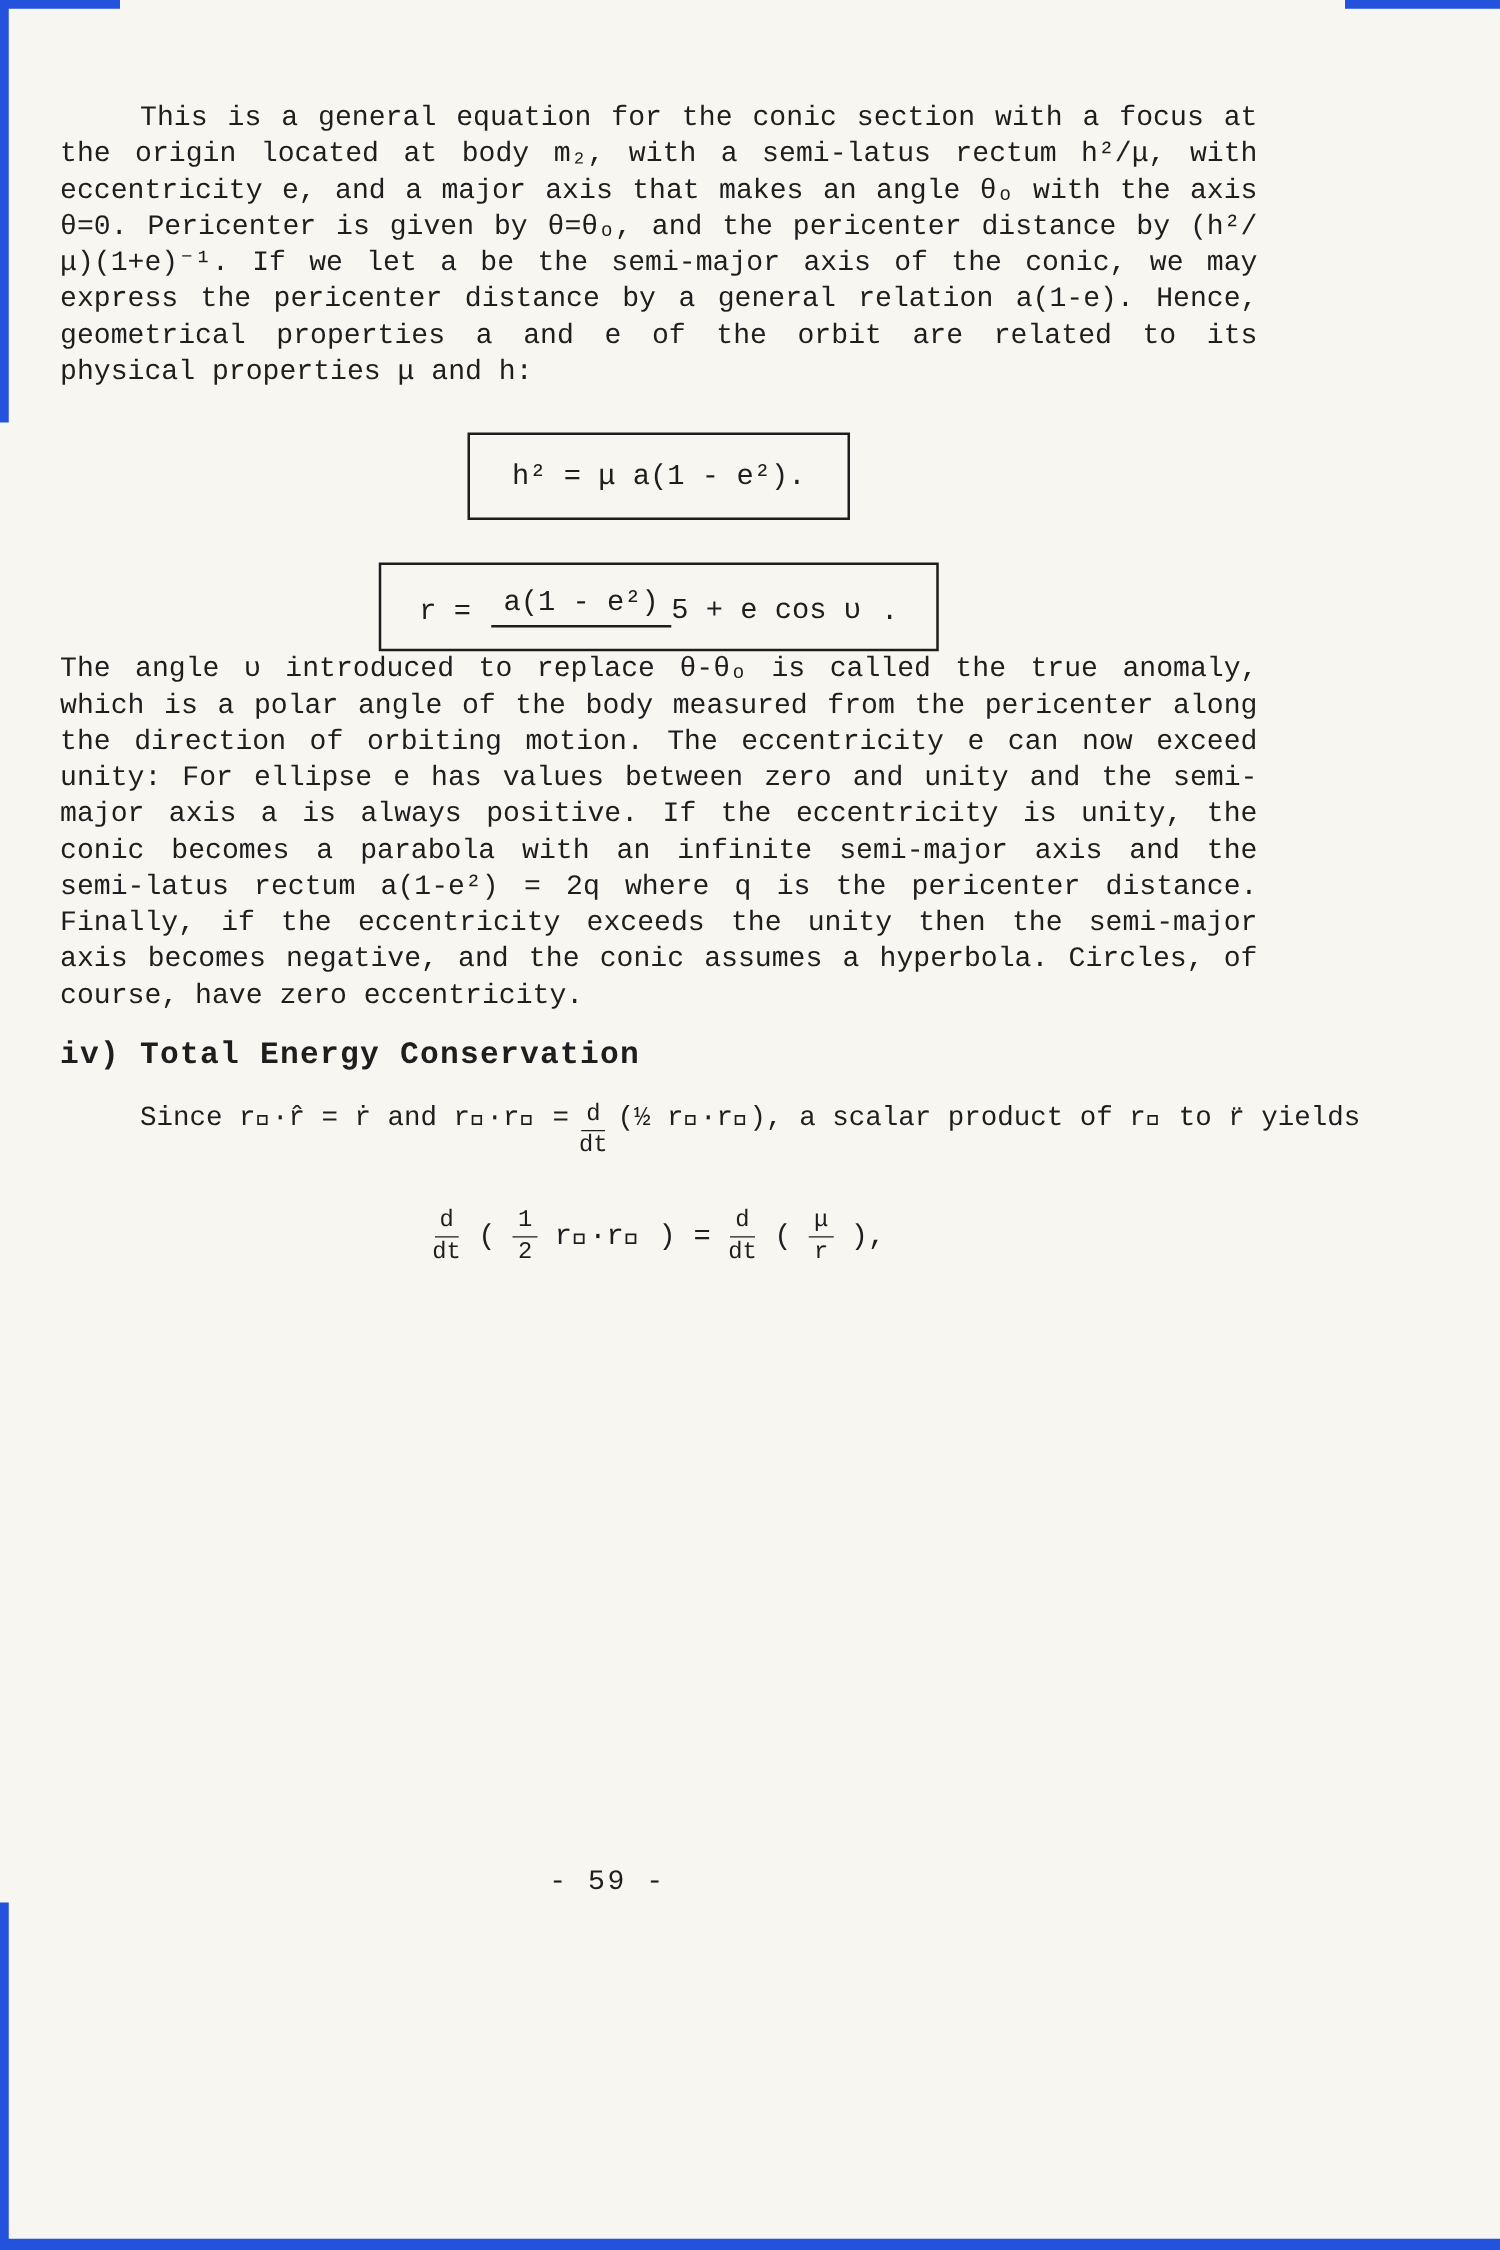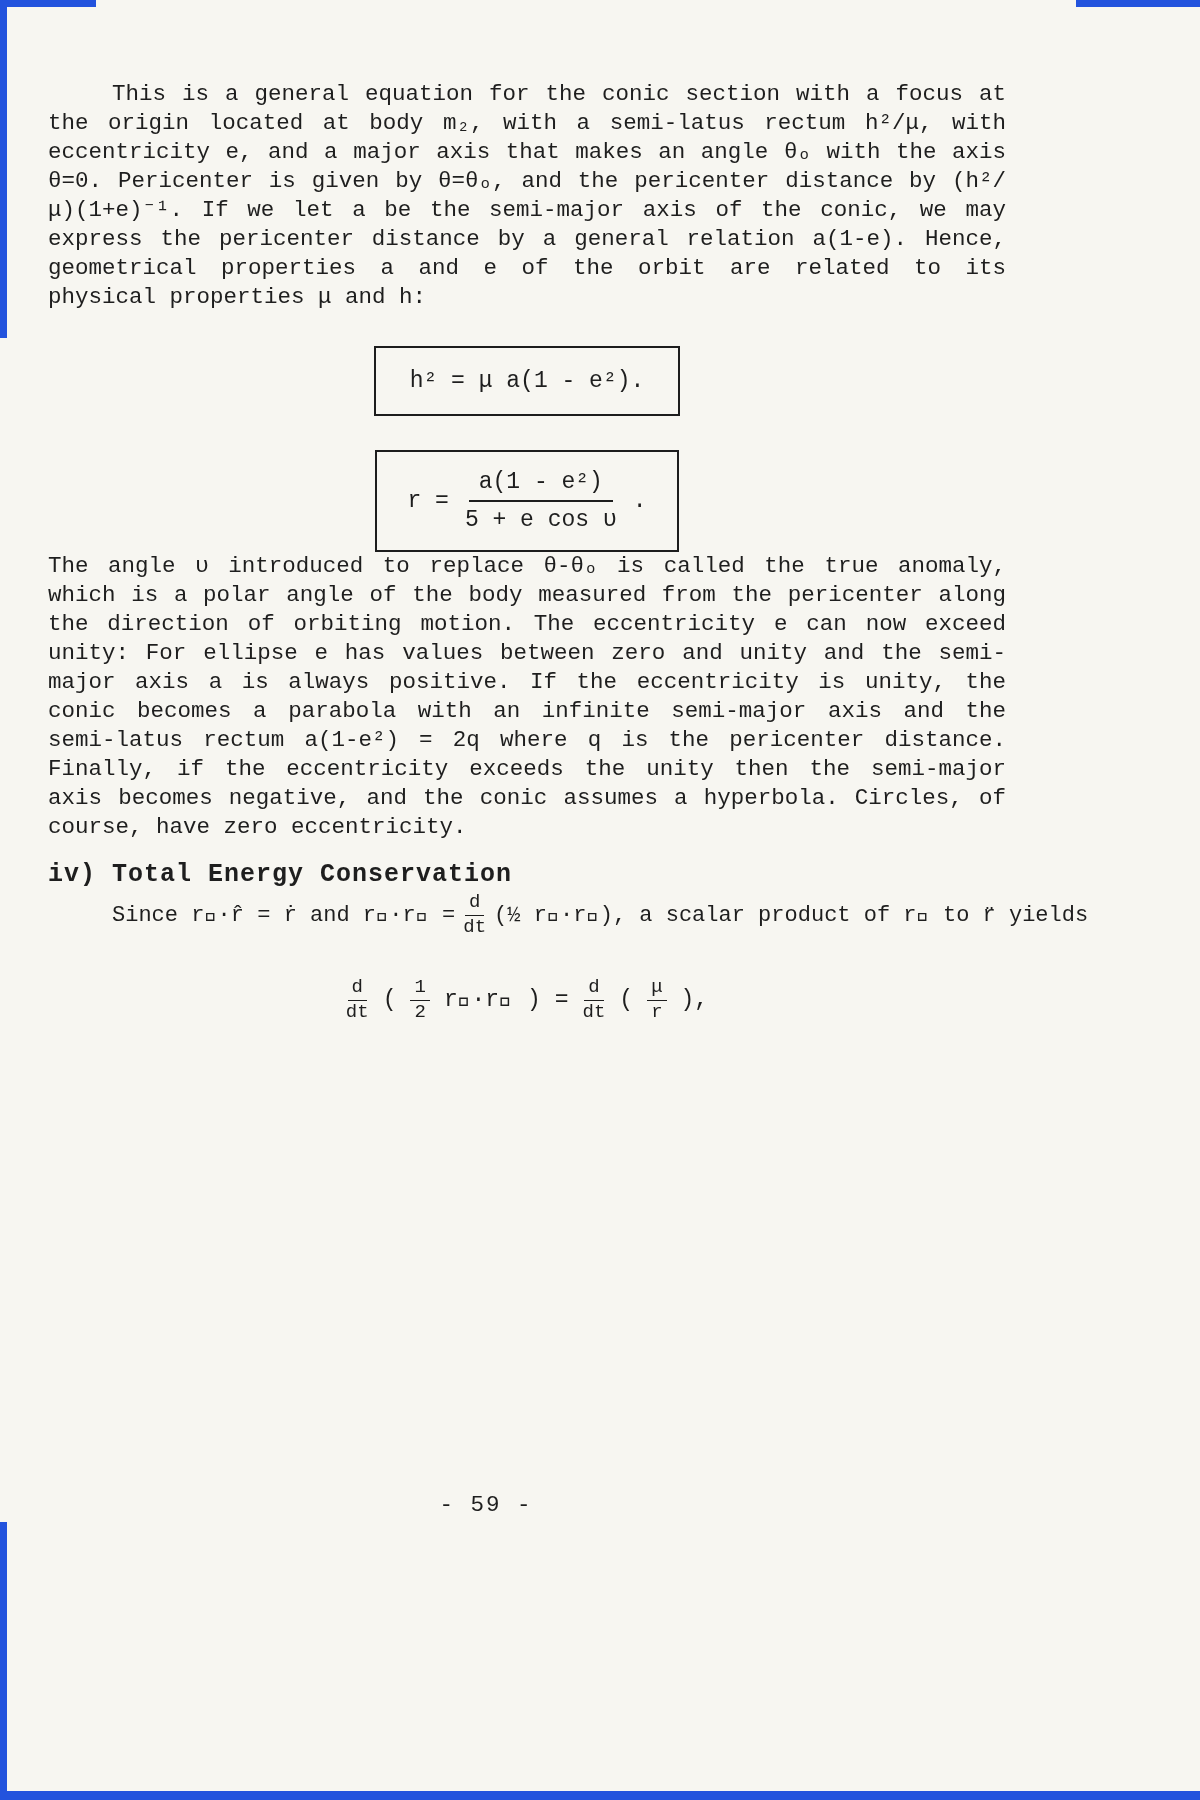--- a/index.html
+++ b/index.html
@@ -33,43 +33,43 @@
   .para2 { margin-top:32px; }
   .para3 { margin-top:34px; }
 
   .eqbox {
     border:2.5px solid #1d1d1d;
     width:fit-content;
     margin:34px auto 0 auto;
     padding:17px 30px;
     font-size:23px;
     background:transparent;
-    display:flex; align-items:center; gap:16px;
+    display:flex; align-items:flex-end; gap:16px;
   }
   .eqbox1 { padding:20px 34px; }
 
-  .frac { display:inline-flex; flex-direction:column; align-items:center; text-align:center; }
+  .frac { display:inline-flex; flex-direction:row; align-items:center; text-align:center; }
   .frac .num { display:block; border-bottom:2px solid #1d1d1d; padding:0 10px 5px 10px; }
   .frac .den { display:block; padding-top:5px; }
 
   .frac-sm { display:inline-flex; flex-direction:column; align-items:center; font-size:19px; line-height:1.05; vertical-align:middle; }
   .frac-sm .num { border-bottom:1.8px solid #1d1d1d; padding:0 4px 2px 4px; }
   .frac-sm .den { padding-top:2px; }
 
   .heading-iv {
     margin-top:18px;
     font-size:25px; font-weight:bold;
     letter-spacing:1px;
   }
 
   .energy-intro {
-    margin-top:4px;
+    margin-top:24px;
     padding-left:64px;
     font-size:22px;
-    display:flex; align-items:center; gap:8px;
+    display:flex; gap:8px;
     white-space:nowrap;
   }
 
   .energy-eq {
     margin-top:40px;
     display:flex; justify-content:center; align-items:center; gap:14px;
     font-size:23px;
   }
 
   .page-number {

